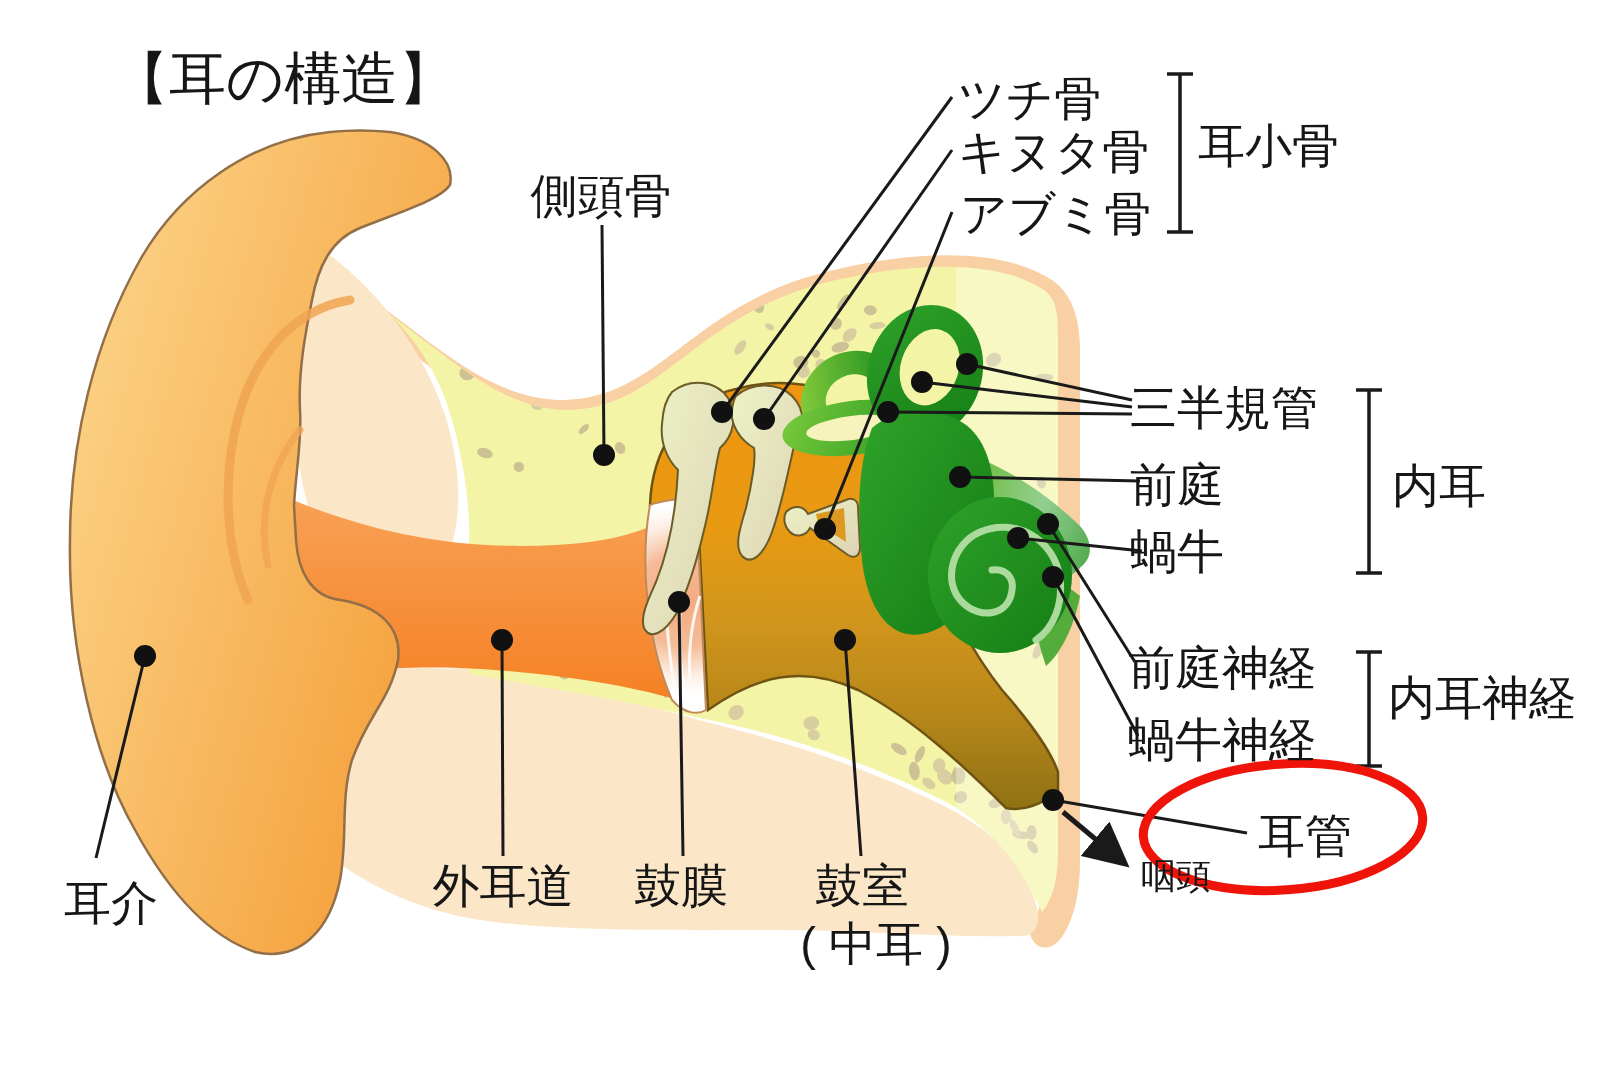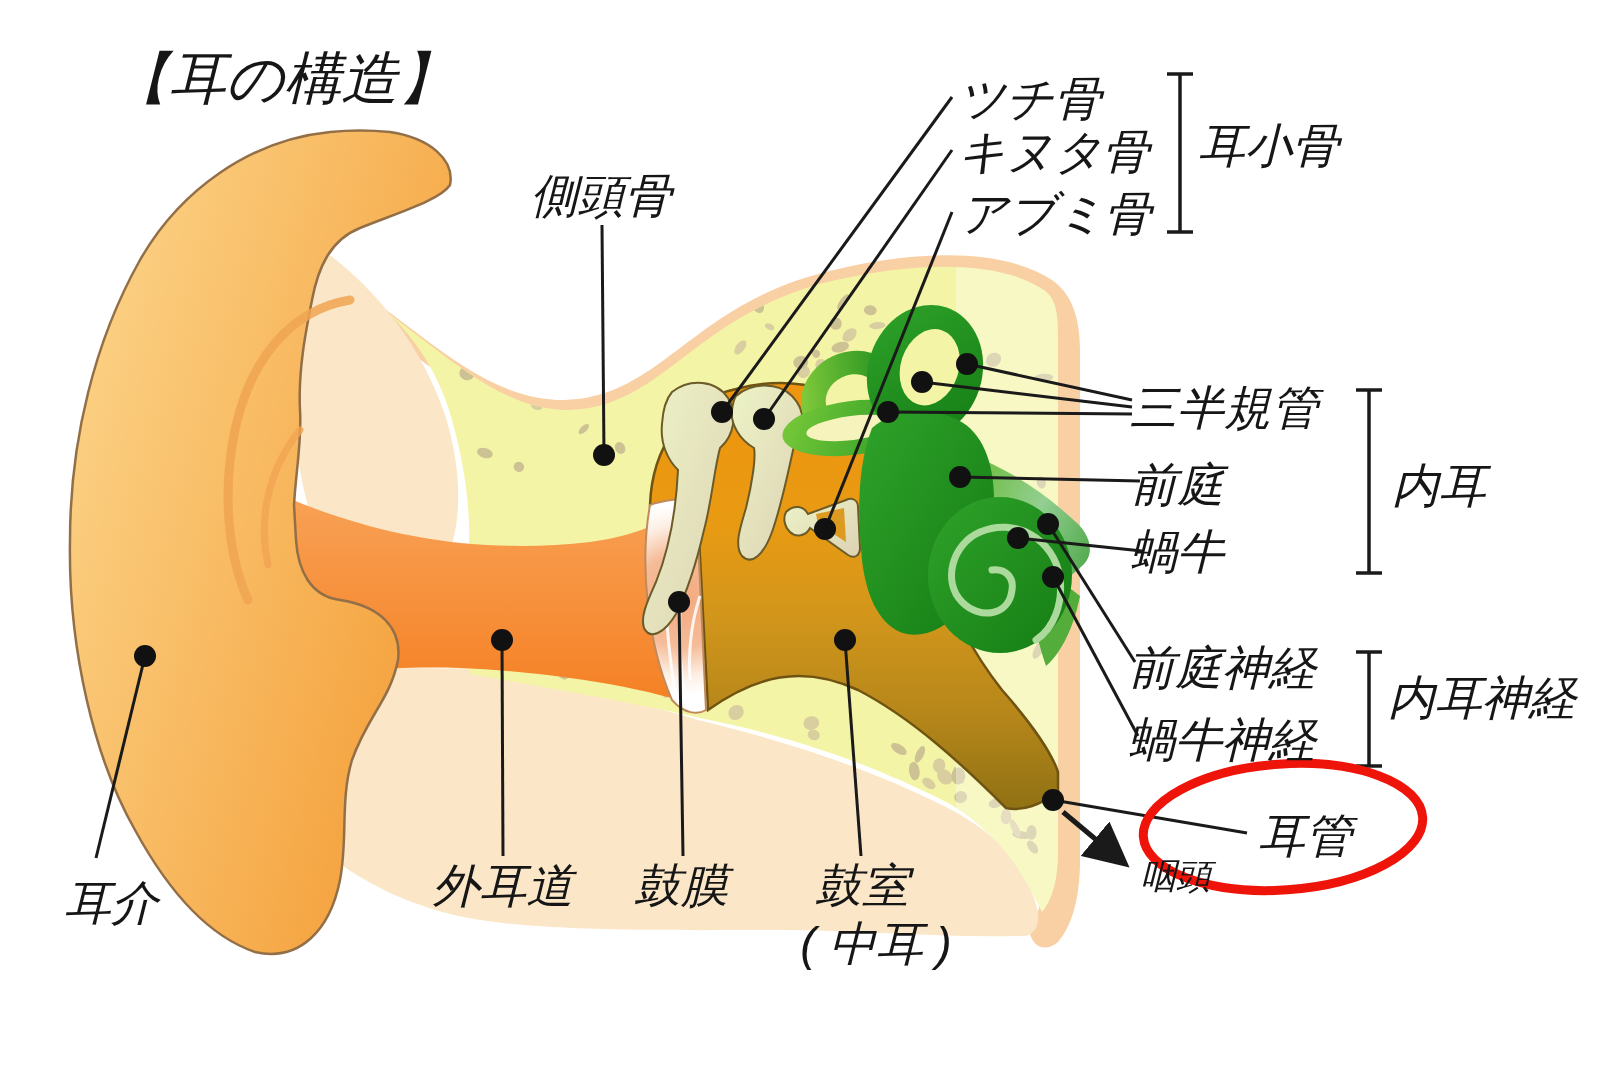--- a/index.html
+++ b/index.html
@@ -1,17 +1,17 @@
 <!DOCTYPE html>
 <html><head>
 <meta charset="utf-8">
 <style>
   html,body{margin:0;padding:0;background:#ffffff;}
   .stage{position:relative;width:1600px;height:1079px;background:#fff;overflow:hidden;
-         font-family:"Liberation Sans","DejaVu Sans",sans-serif;font-style:italic;}
+         font-family:"Liberation Sans","DejaVu Sans",sans-serif;}
   svg text{font-family:"Liberation Sans","DejaVu Sans",sans-serif;fill:#161616;}
   .lbl{font-size:47px;}
   .lbl-s{font-size:35px;}
   .ttl{font-size:57px;}
 </style>
 </head>
 <body>
 
 <div class="stage">
 <svg width="1600" height="1079" viewBox="0 0 1600 1079">

